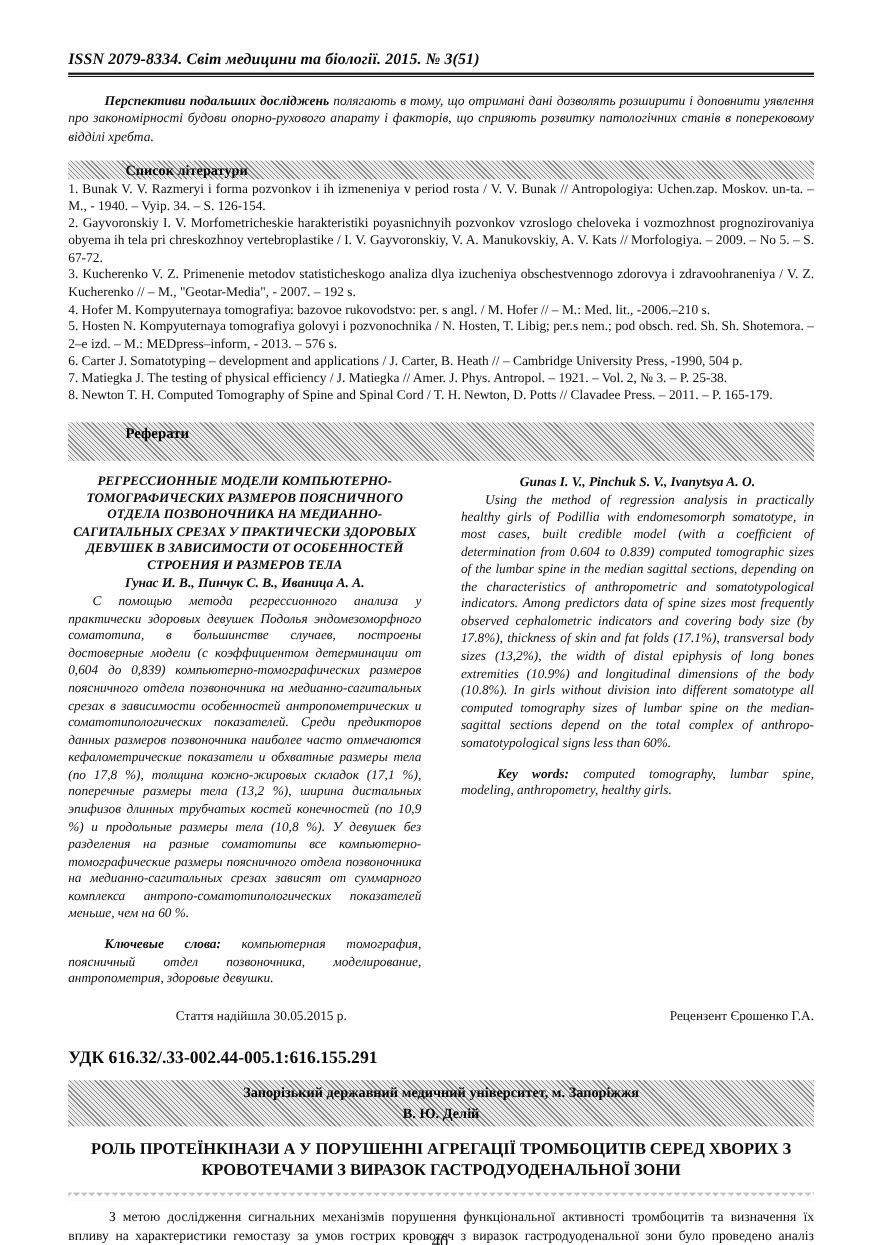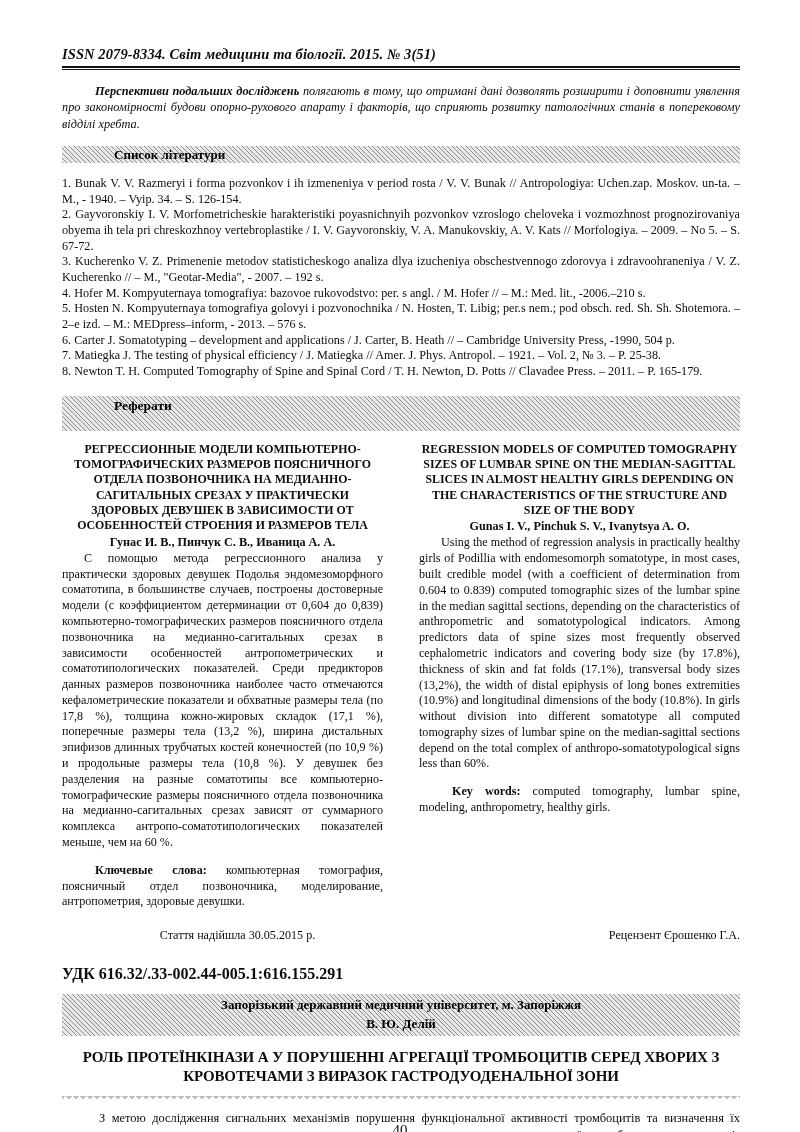--- a/index.html
+++ b/index.html
@@ -92,29 +92,30 @@
     font-size: 13px;
     line-height: 1.42;
   }
   .bar-author .ln { display: block; }
 
   
   .reflist {
     font-size: 12.2px;
     line-height: 1.285;
     text-align: justify;
-    margin-top: 13px;
+    margin-top: 1px;
   }
   .reflist .ref { margin: 0; }
 
   
   .abs-wrap {
     display: flex;
     gap: 36px;
     margin-top: 11px;
+    font-style: italic;
   }
   .abs-col { width: 327px; }
   .abs-title {
     font-weight: bold;
     font-size: 11.9px;
     line-height: 1.29;
     text-align: center;
     text-transform: uppercase;
   }
   .abs-authors {
@@ -227,21 +228,20 @@
     <div class="bar bar-ref">Реферати</div>
 
     <div class="abs-wrap">
       <div class="abs-col">
         <div class="abs-title">РЕГРЕССИОННЫЕ МОДЕЛИ КОМПЬЮТЕРНО-ТОМОГРАФИЧЕСКИХ РАЗМЕРОВ ПОЯСНИЧНОГО ОТДЕЛА ПОЗВОНОЧНИКА НА МЕДИАННО-САГИТАЛЬНЫХ СРЕЗАХ У ПРАКТИЧЕСКИ ЗДОРОВЫХ ДЕВУШЕК В ЗАВИСИМОСТИ ОТ ОСОБЕННОСТЕЙ СТРОЕНИЯ И РАЗМЕРОВ ТЕЛА</div>
         <div class="abs-authors">Гунас И. В., Пинчук С. В., Иваница А. А.</div>
         <p class="abs-body">С помощью метода регрессионного анализа у практически здоровых девушек Подолья эндомезоморфного соматотипа, в большинстве случаев, построены достоверные модели (с коэффициентом детерминации от 0,604 до 0,839) компьютерно-томографических размеров поясничного отдела позвоночника на медианно-сагитальных срезах в зависимости особенностей антропометрических и соматотипологических показателей. Среди предикторов данных размеров позвоночника наиболее часто отмечаются кефалометрические показатели и обхватные размеры тела (по 17,8 %), толщина кожно-жировых складок (17,1 %), поперечные размеры тела (13,2 %), ширина дистальных эпифизов длинных трубчатых костей конечностей (по 10,9 %) и продольные размеры тела (10,8 %). У девушек без разделения на разные соматотипы все компьютерно-томографические размеры поясничного отдела позвоночника на медианно-сагитальных срезах зависят от суммарного комплекса антропо-соматотипологических показателей меньше, чем на 60 %.</p>
         <p class="abs-kw"><b>Ключевые слова:</b><span> компьютерная томография, поясничный отдел позвоночника, моделирование, антропометрия, здоровые девушки.</span></p>
       </div>
       <div class="abs-col">
-        <div class="abs-title">REGRESSION MODELS OF COMPUTED TOMOGRAPHY SIZES OF LUMBAR SPINE ON THE MEDIAN-SAGITTAL SLICES IN ALMOST HEALTHY GIRLS DEPENDING ON THE CHARACTERISTICS OF THE STRUCTURE AND SIZE OF THE BODY</div>
         <div class="abs-authors">Gunas I. V., Pinchuk S. V., Ivanytsya A. O.</div>
         <p class="abs-body">Using the method of regression analysis in practically healthy girls of Podillia with endomesomorph somatotype, in most cases, built credible model (with a coefficient of determination from 0.604 to 0.839) computed tomographic sizes of the lumbar spine in the median sagittal sections, depending on the characteristics of anthropometric and somatotypological indicators. Among predictors data of spine sizes most frequently observed cephalometric indicators and covering body size (by 17.8%), thickness of skin and fat folds (17.1%), transversal body sizes (13,2%), the width of distal epiphysis of long bones extremities (10.9%) and longitudinal dimensions of the body (10.8%). In girls without division into different somatotype all computed tomography sizes of lumbar spine on the median-sagittal sections depend on the total complex of anthropo-somatotypological signs less than 60%.</p>
         <p class="abs-kw"><b>Key words:</b><span> computed tomography, lumbar spine, modeling, anthropometry, healthy girls.</span></p>
       </div>
     </div>
 
     <div class="abs-foot">
       <div class="left">Стаття надійшла 30.05.2015 р.</div>
       <div class="right">Рецензент Єрошенко Г.А.</div>
     </div>

